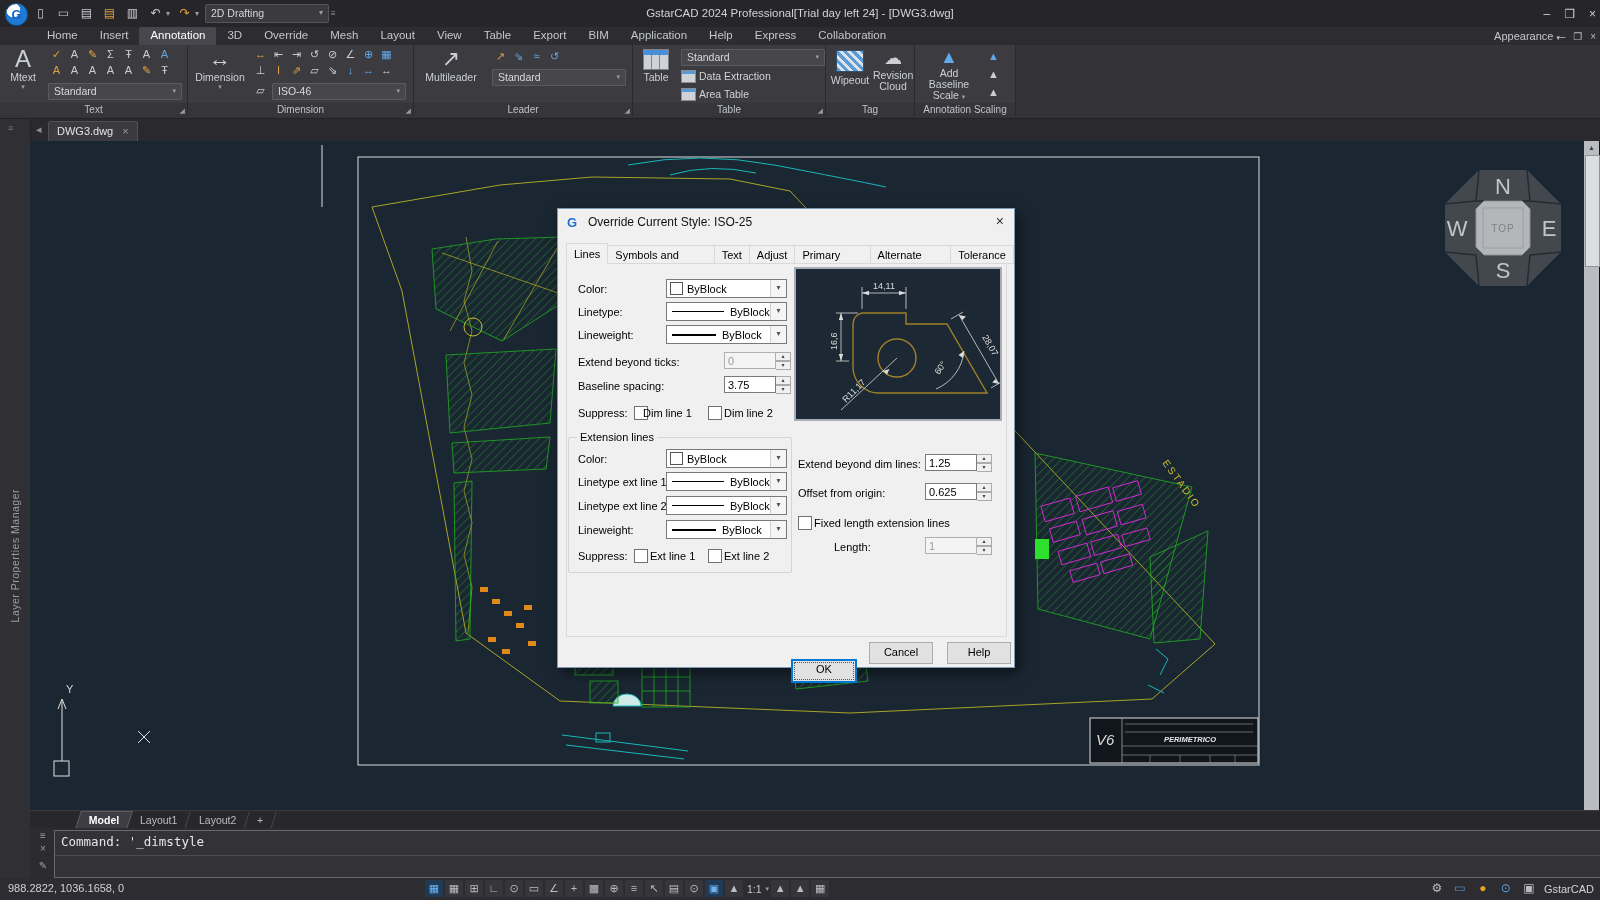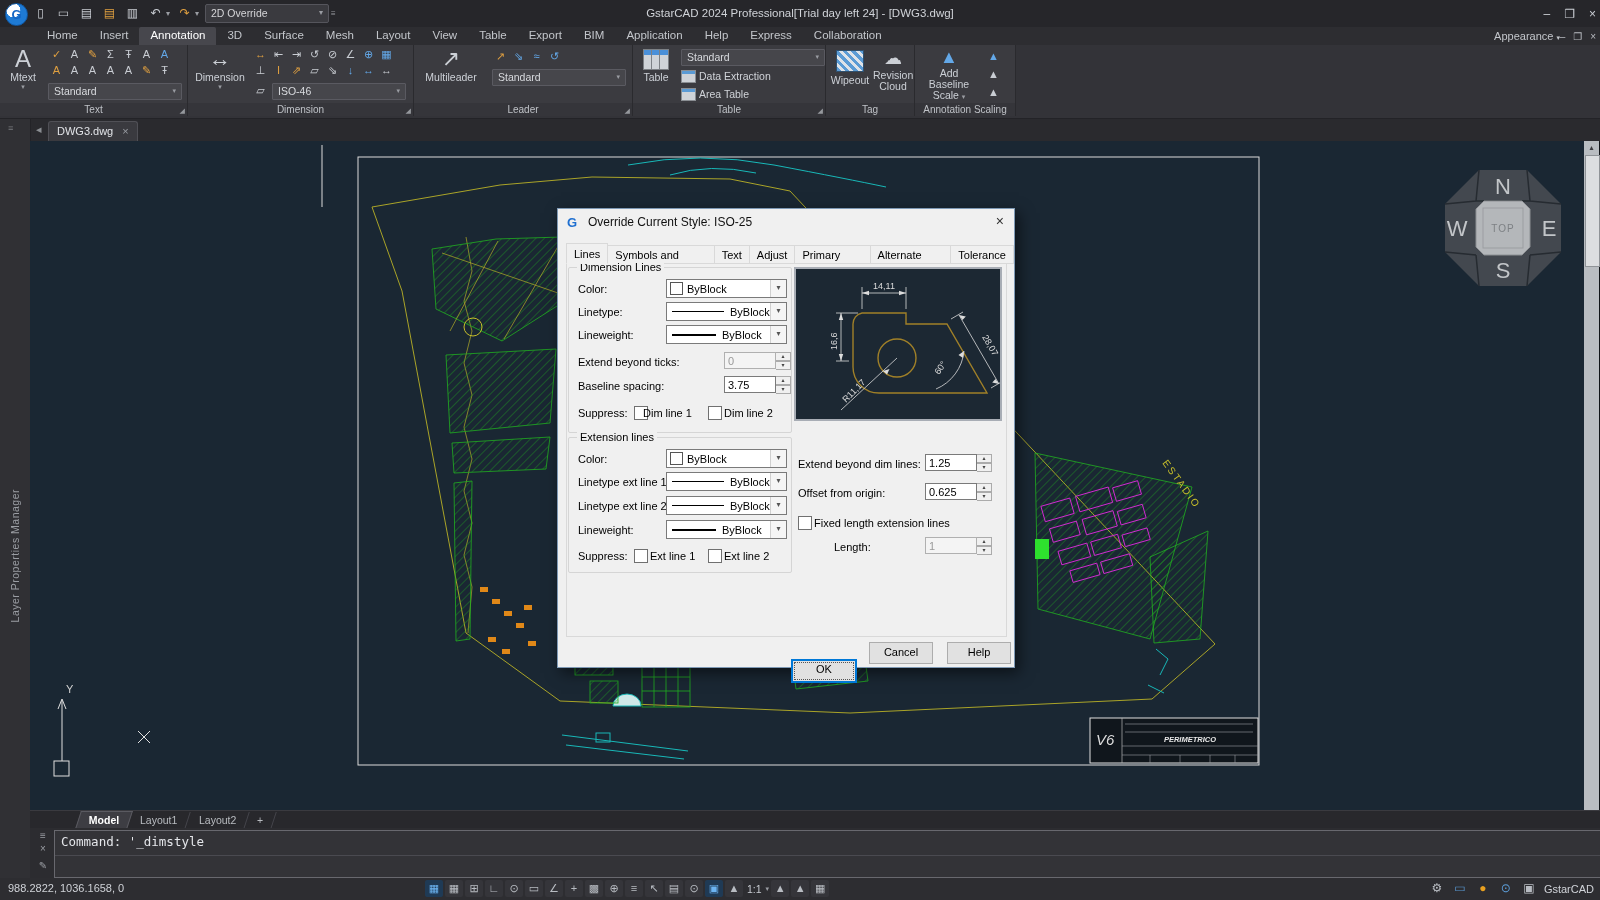--- a/index.html
+++ b/index.html
@@ -132,39 +132,39 @@
     <span class="qicon">▯</span>
     <span class="qicon">▭</span>
     <span class="qicon">▤</span>
     <span class="qicon sic-o">▤</span>
     <span class="qicon">▥</span>
     <span class="qicon">↶</span>
     <span class="qcaret">▾</span>
     <span class="qicon sic-o">↷</span>
     <span class="qcaret">▾</span>
     <span class="wsbox">
-      <span>2D Override</span>
+      <span>2D Drafting</span>
       <span style="font-size:8px;color:#9a9da3">▾</span>
     </span>
     <span class="qcaret">≡</span>
   </div>
   <div class="ab winbtns">
     <span>–</span>
     <span>❐</span>
     <span>×</span>
   </div>
 </div>
 
 <div class="ab menurow">
   <div style="width:36px"></div>
   <span class="mtab">Home</span>
   <span class="mtab">Insert</span>
   <span class="mtab active">Annotation</span>
   <span class="mtab">3D</span>
-  <span class="mtab">Surface</span>
+  <span class="mtab">Override</span>
   <span class="mtab">Mesh</span>
   <span class="mtab">Layout</span>
   <span class="mtab">View</span>
   <span class="mtab">Table</span>
   <span class="mtab">Export</span>
   <span class="mtab">BIM</span>
   <span class="mtab">Application</span>
   <span class="mtab">Help</span>
   <span class="mtab">Express</span>
   <span class="mtab">Collaboration</span>
@@ -454,23 +454,20 @@
     <span class="dtab active">Lines</span>
     <span class="dtab">Symbols and Arrows</span>
     <span class="dtab">Text</span>
     <span class="dtab">Adjust</span>
     <span class="dtab">Primary Units</span>
     <span class="dtab">Alternate Units</span>
     <span class="dtab">Tolerance</span>
   </div>
   <div class="dpage"></div>
 
-  <div class="grp" style="left:10px;top:58px;width:222px;height:164px">
-    <span class="legend">Dimension Lines</span>
-  </div>
   <span class="dlbl" style="left:20px;top:74px">Color:</span>
   <div class="combo" style="left:108px;top:70px;width:116px">
     <span class="swatch"></span>
     <span>ByBlock</span>
     <span class="arrow">▾</span>
   </div>
   <span class="dlbl" style="left:20px;top:97px">Linetype:</span>
   <div class="combo" style="left:108px;top:93px;width:116px">
     <span class="ltline" style="width:52px"></span>
     <span>ByBlock</span>

